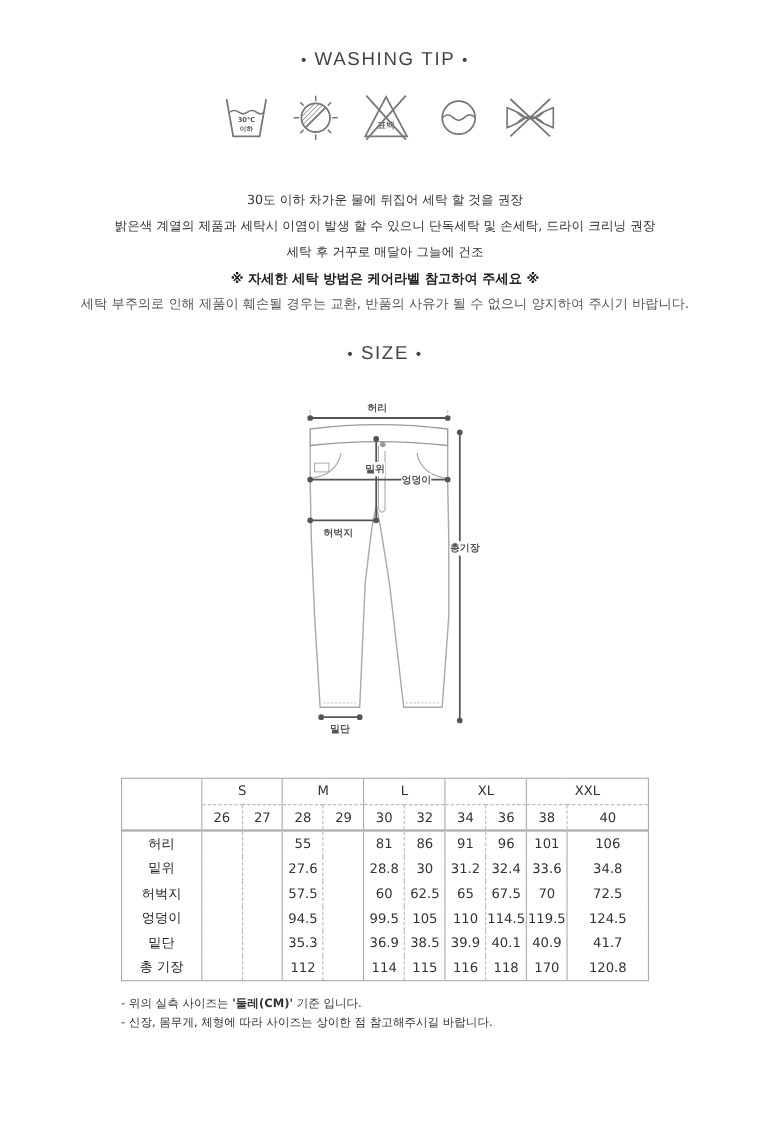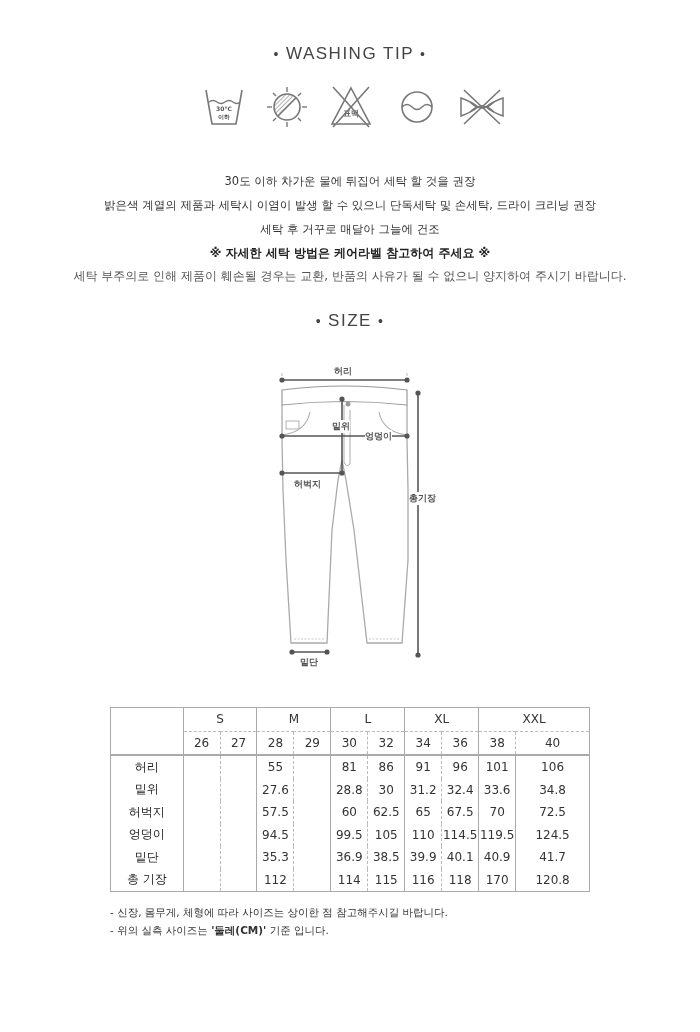--- a/index.html
+++ b/index.html
@@ -252,15 +252,15 @@
     <td class="vdash">115</td>
     <td class="vsolid">116</td>
     <td class="vdash">118</td>
     <td class="vsolid">170</td>
     <td class="vsolid">120.8</td>
   </tr>
 </tbody>
   </table>
 
 <div class="notes">
+  <div><span>- 위의 실측 사이즈는 </span><b>'둘레(CM)'</b><span> 기준 입니다.</span></div>
   <div><span>- 신장, 몸무게, 체형에 따라 사이즈는 상이한 점 참고해주시길 바랍니다.</span></div>
-  <div><span>- 위의 실측 사이즈는 </span><b>'둘레(CM)'</b><span> 기준 입니다.</span></div>
 </div>
 
 </body></html>

